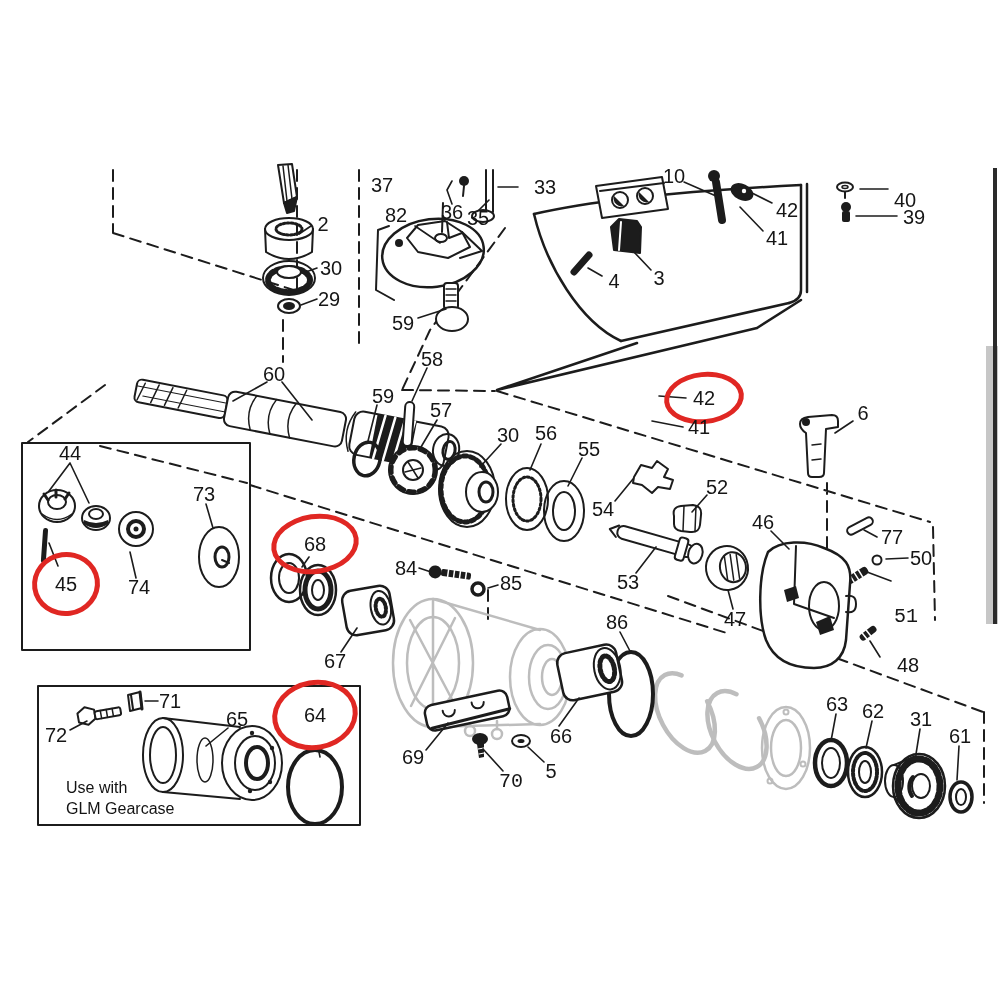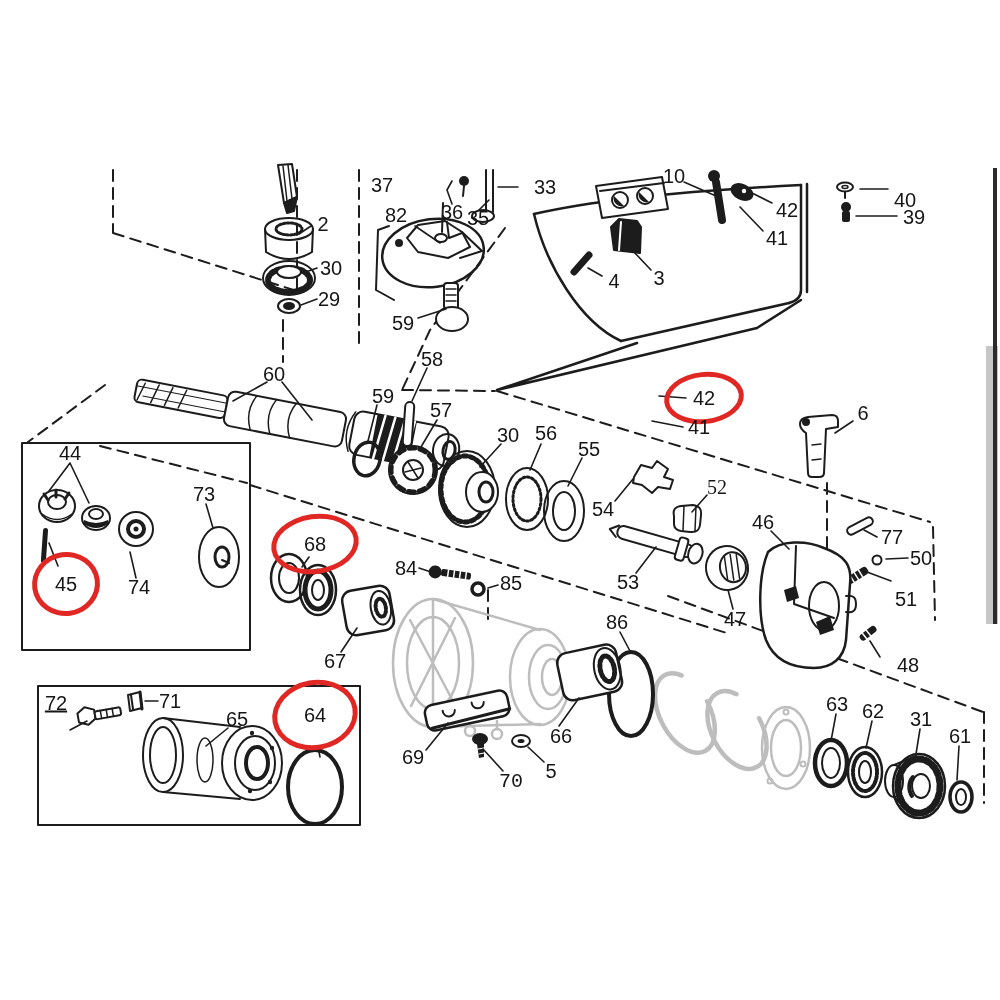--- a/index.html
+++ b/index.html
@@ -342,52 +342,56 @@
       <div class="part-label" style="left: 614px; top: 281px;">4</div>
       <div class="part-label" style="left: 403px; top: 323px;">59</div>
       <div class="part-label" style="left: 274px; top: 374px;">60</div>
       <div class="part-label" style="left: 383px; top: 396px;">59</div>
       <div class="part-label" style="left: 432px; top: 359px;">58</div>
       <div class="part-label" style="left: 441px; top: 410px;">57</div>
       <div class="part-label" style="left: 508px; top: 435px;">30</div>
       <div class="part-label" style="left: 546px; top: 433px;">56</div>
       <div class="part-label" style="left: 589px; top: 449px;">55</div>
       <div class="part-label" style="left: 603px; top: 509px;">54</div>
-      <div class="part-label" style="left: 717px; top: 487px; font-family: Liberation Serif, serif;">52</div>
+      <div class="part-label" style="left: 717px; top: 487px;">52</div>
       <div class="part-label" style="left: 628px; top: 582px;">53</div>
       <div class="red-circle" style="width: 70px; height: 42px; left: 704px; top: 398px; border-color: rgb(224, 39, 35); transform: translate(-50%, -50%) rotate(-6deg);"></div>
       <div class="part-label" style="left: 704px; top: 398px;">42</div>
       <div class="part-label" style="left: 699px; top: 427px;">41</div>
       <div class="part-label" style="left: 863px; top: 413px;">6</div>
       <div class="part-label" style="left: 892px; top: 537px;">77</div>
       <div class="part-label" style="left: 921px; top: 558px;">50</div>
-      <div class="part-label" style="left: 906px; top: 599px;">51</div>
+      <div class="part-label" style="left: 906px; top: 616px; font-family: Liberation Mono, monospace;">51</div>
       <div class="part-label" style="left: 763px; top: 522px;">46</div>
       <div class="part-label" style="left: 735px; top: 619px;">47</div>
       <div class="part-label" style="left: 886px; top: 665px; margin-left: 22px;">48</div>
       <div class="part-label" style="left: 70px; top: 453px;">44</div>
       <div class="part-label" style="left: 204px; top: 494px;">73</div>
       <div class="red-circle" style="width: 58px; height: 54px; left: 66px; top: 584px; border-color: rgb(224, 39, 35); transform: translate(-50%, -50%) rotate(-8deg);"></div>
       <div class="part-label" style="left: 66px; top: 584px;">45</div>
       <div class="part-label" style="left: 139px; top: 587px;">74</div>
       <div class="red-circle" style="width: 78px; height: 50px; left: 315px; top: 544px; border-color: rgb(224, 39, 35); transform: translate(-50%, -50%) rotate(-8deg);"></div>
       <div class="part-label" style="left: 315px; top: 544px;">68</div>
       <div class="part-label" style="left: 406px; top: 568px;">84</div>
       <div class="part-label" style="left: 511px; top: 583px;">85</div>
       <div class="part-label" style="left: 335px; top: 661px;">67</div>
       <div class="part-label" style="left: 617px; top: 622px;">86</div>
       <div class="part-label" style="left: 561px; top: 736px;">66</div>
       <div class="part-label" style="left: 413px; top: 757px;">69</div>
       <div class="part-label" style="left: 511px; top: 781px; font-family: Liberation Mono, monospace;">70</div>
       <div class="part-label" style="left: 551px; top: 771px;">5</div>
       <div class="part-label" style="left: 170px; top: 701px;">71</div>
-      <div class="part-label" style="left: 56px; top: 703px; text-decoration: underline;">72</div>
+      <div class="part-label" style="left: 56px; top: 735px;">72</div>
       <div class="part-label" style="left: 237px; top: 719px;">65</div>
       <div class="red-circle" style="width: 76px; height: 60px; left: 315px; top: 715px; border-color: rgb(224, 39, 35); transform: translate(-50%, -50%) rotate(-10deg);"></div>
       <div class="part-label" style="left: 315px; top: 715px;">64</div>
       <div class="part-label" style="left: 837px; top: 704px;">63</div>
       <div class="part-label" style="left: 873px; top: 711px;">62</div>
       <div class="part-label" style="left: 921px; top: 719px;">31</div>
       <div class="part-label" style="left: 960px; top: 736px;">61</div>
     </div>
 
-
+<div class="note" id="note-glm">
+  <div>Use with</div>
+  <div>GLM Gearcase</div>
 </div>
 
+</div>
+
 </body></html>

